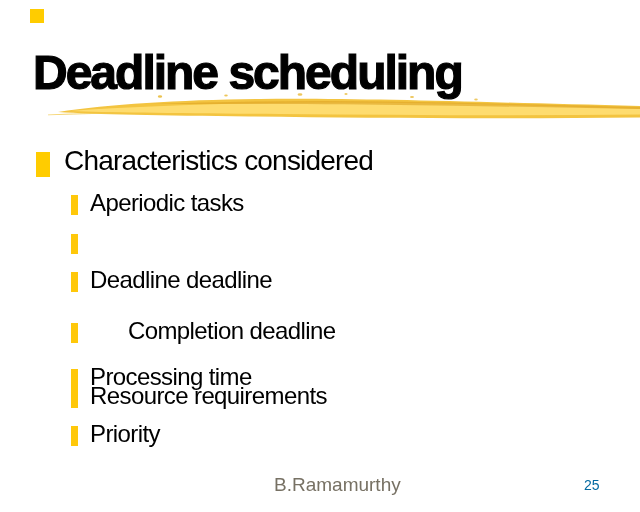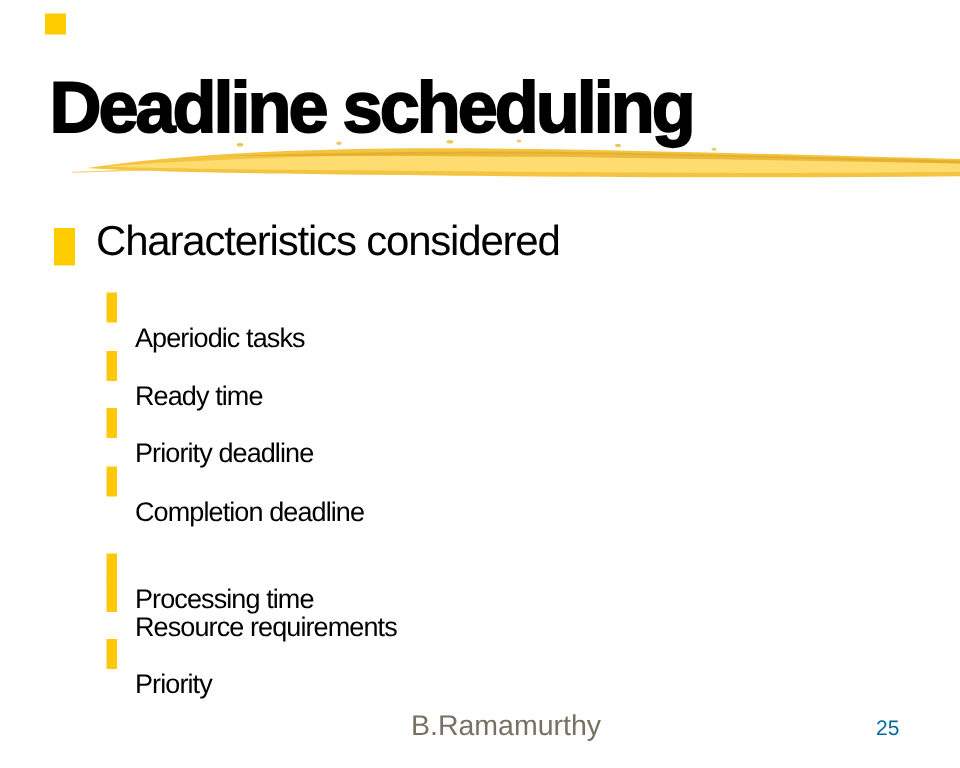--- a/index.html
+++ b/index.html
@@ -76,26 +76,25 @@
   }
   .sub-bullet {
     width: 7px;
     height: 20px;
     margin-top: 5px;
     margin-right: 12px;
     background: #FFC80A;
     flex: 0 0 auto;
   }
   .sub-text {
-    font-size: 18px;
+    font-size: 24px;
     line-height: 26px;
     letter-spacing: -0.6px;
     color: #000000;
     white-space: nowrap;
-    margin-top: 22px;
   }
   .footer-author {
     position: absolute;
     left: 274px;
     top: 478px;
     font-size: 19px;
     line-height: 14px;
     color: #777164;
     white-space: nowrap;
   }
@@ -137,29 +136,28 @@
   </div>
 
   <div>
   <div class="sub-row" style="top: 190px;">
     <span class="sub-bullet"></span>
     <span class="sub-text">Aperiodic tasks</span>
   </div>
 
   <div class="sub-row" style="top: 229px;">
     <span class="sub-bullet"></span>
-    <span class="sub-text">Ready time</span>
   </div>
 
   <div class="sub-row" style="top: 267px;">
     <span class="sub-bullet"></span>
-    <span class="sub-text">Priority deadline</span>
+    <span class="sub-text">Deadline deadline</span>
   </div>
 
-  <div class="sub-row" style="top: 306px;">
+  <div class="sub-row" style="top: 318px; gap: 38px;">
     <span class="sub-bullet"></span>
     <span class="sub-text">Completion deadline</span>
   </div>
 
   <div class="sub-row" style="top: 364px;">
     <span class="sub-bullet"></span>
     <span class="sub-text">Processing time</span>
   </div>
 
   <div class="sub-row" style="top: 383px;">

